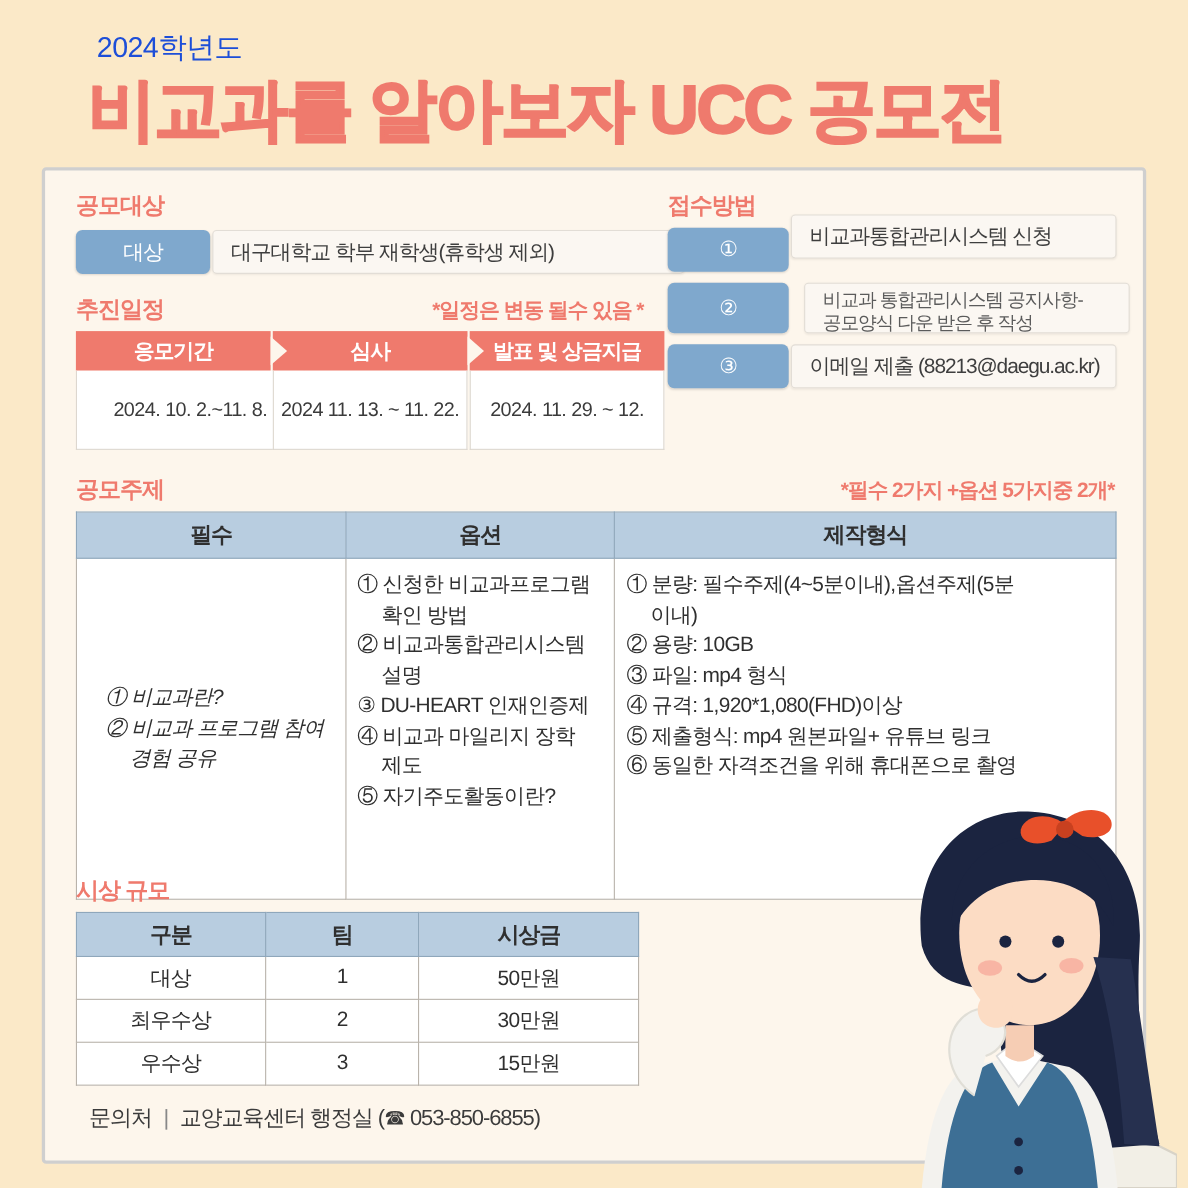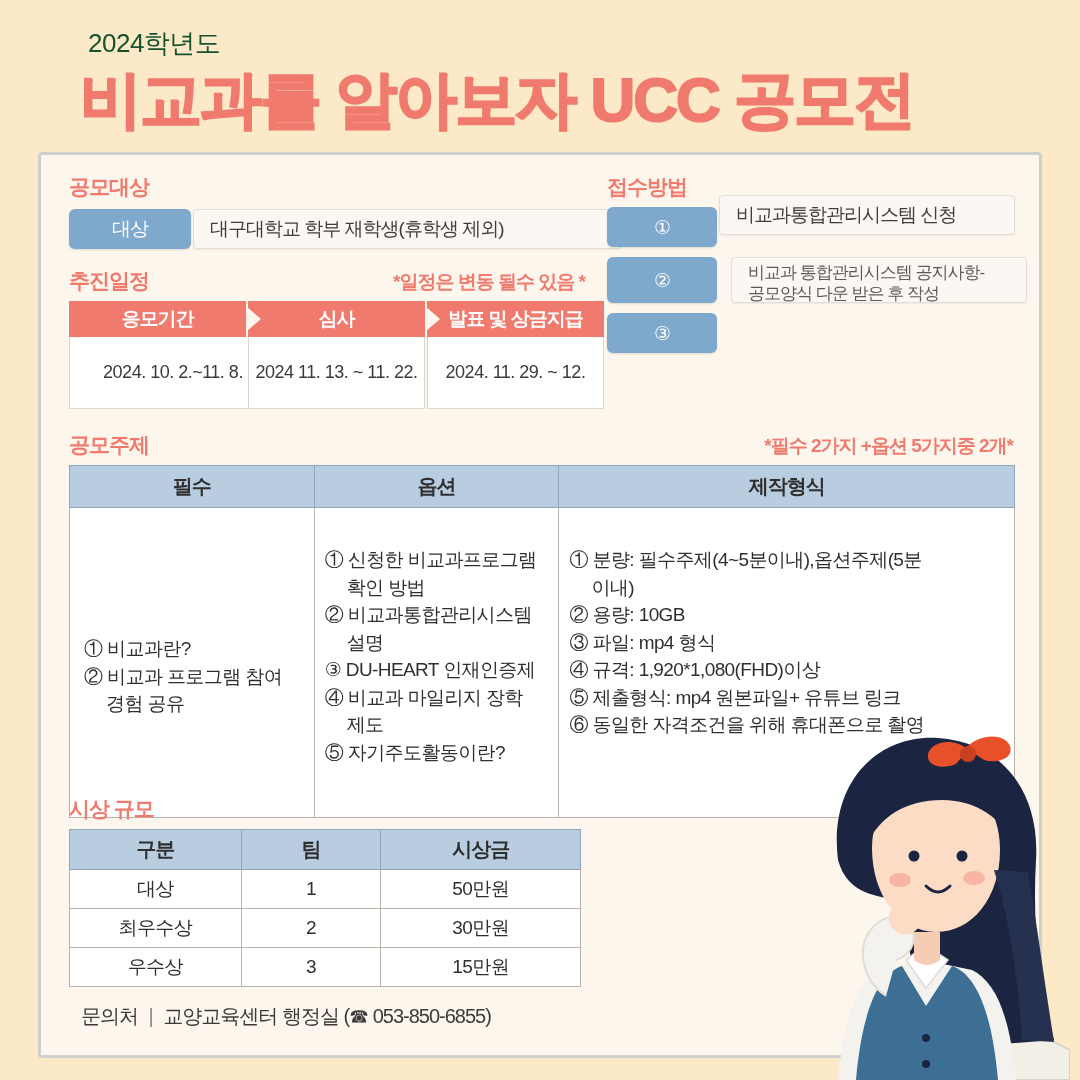--- a/index.html
+++ b/index.html
@@ -8,21 +8,21 @@
     width:1080px; height:1080px;
     font-family: "Liberation Sans", sans-serif;
     background:#fbe9c8;
     overflow:hidden;
     position:relative;
   }
   
   .poster-head { position:absolute; left:0; top:0; width:1080px; height:152px; }
   .year {
     position:absolute; left:88px; top:26px;
-    font-size:26px; color:#14532d; letter-spacing:-0.5px;
+    font-size:26px; color:#1d4ed8; letter-spacing:-0.5px;
   }
   .main-title {
     position:absolute; left:80px; top:58px;
     font-size:62px; font-weight:bold; color:#ef7a6d;
     letter-spacing:-2px;
     -webkit-text-stroke: 2px #ef7a6d;
   }
   
   .card {
     position:absolute; left:38px; top:152px;
@@ -87,21 +87,21 @@
   table.tbl th {
     background:#b8cde0; color:#2f2f2f; font-size:20px; font-weight:bold;
     border:1px solid #8fa7bb; letter-spacing:-1px; padding:7px 4px;
   }
   table.tbl td {
     background:#fff; border:1px solid #b9b3ab;
     font-size:19px; color:#2f2f2f; vertical-align:top;
     padding:10px 10px; letter-spacing:-0.6px;
   }
   table.tbl td.mid { vertical-align:middle; text-align:center; }
-  .tcell-list { line-height:1.45;margin-top:28px; }
+  .tcell-list { line-height:1.45; }
   .tcell-list .ind { padding-left:22px; display:block; }
 
   
   table.prize { position:absolute; border-collapse:collapse; }
   table.prize th {
     background:#b8cde0; color:#2f2f2f; font-size:20px; font-weight:bold;
     border:1px solid #8fa7bb; padding:6px 0; letter-spacing:-1px;
   }
   table.prize td {
     background:#fff; border:1px solid #b9b3ab; font-size:19px; color:#2f2f2f;
@@ -151,40 +151,41 @@
   <div class="chip" style="position:absolute; left:566px; top:52px; width:110px; height:40px;">①</div>
   <div class="rowbox" style="position:absolute; left:678px; top:40px; width:296px; height:40px;">비교과통합관리시스템 신청</div>
 
   <div class="chip" style="position:absolute; left:566px; top:102px; width:110px; height:46px;">②</div>
   <div class="rowbox two-line" style="position:absolute; left:678px; top:102px; width:296px; height:46px; display:block; padding-top:4px;margin-left:12px;">
     <div>비교과 통합관리시스템 공지사항-</div>
     <div>공모양식 다운 받은 후 작성</div>
   </div>
 
   <div class="chip" style="position:absolute; left:566px; top:158px; width:110px; height:40px;">③</div>
+  <div class="rowbox" style="position:absolute; left:678px; top:158px; width:296px; height:40px;">이메일 제출 (88213@daegu.ac.kr)</div>
 
   <div class="sec-label" style="left:28px; top:276px;">공모주제</div>
   <div class="note-red" style="right:26px; top:278px;">*필수 2가지 +옵션 5가지중 2개*</div>
 
   <table class="tbl" style="left:28px; top:310px; width:946px;">
     <colgroup>
           <col style="width:245px">
           <col style="width:245px">
           <col style="width:456px">
         </colgroup>
     <thead>
       <tr>
         <th>필수</th>
         <th>옵션</th>
         <th>제작형식</th>
       </tr>
     </thead>
     <tbody>
       <tr>
-        <td class="mid" style="height:310px; text-align:left; padding-left:14px;">
+        <td class="mid" style="height:310px; text-align:left; padding-left:26px;font-style:italic;">
           <div class="tcell-list">
             <div>① 비교과란?</div>
             <div>② 비교과 프로그램 참여</div>
             <span class="ind">경험 공유</span>
           </div>
         </td>
         <td>
           <div class="tcell-list">
             <div>① 신청한 비교과프로그램</div>
             <span class="ind">확인 방법</span>

